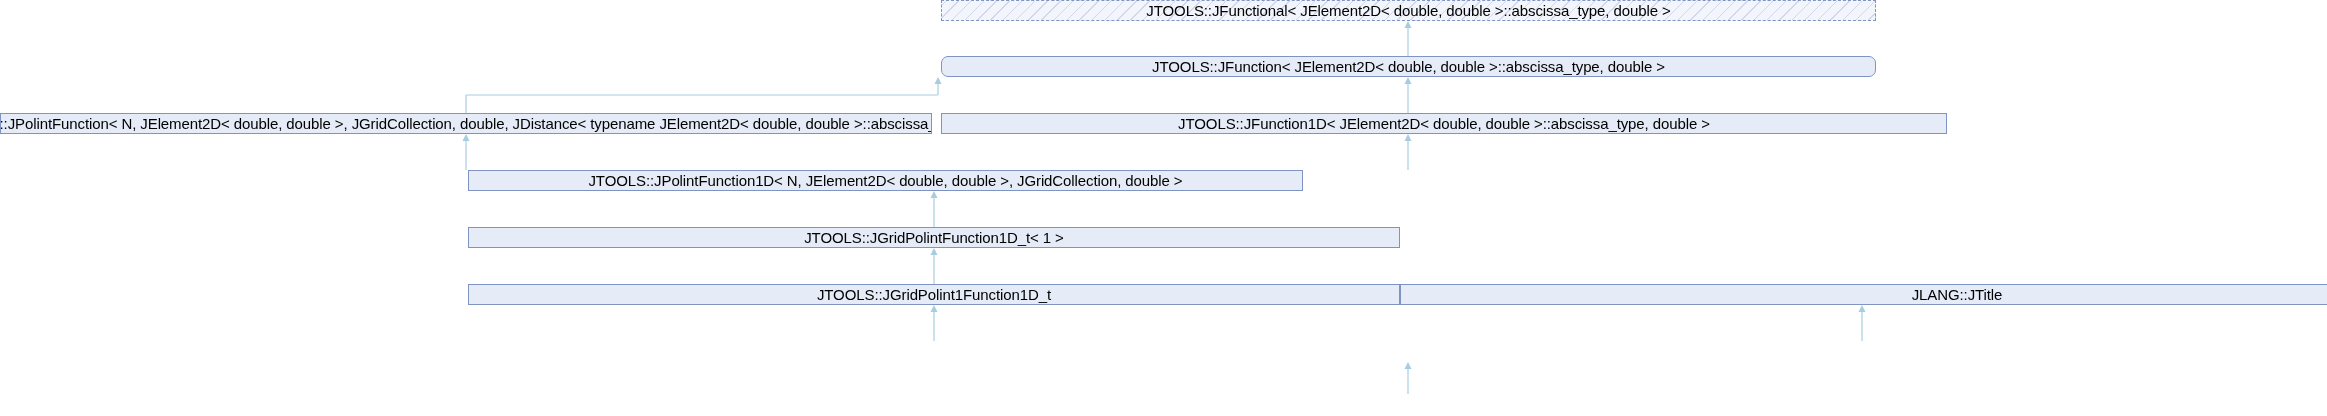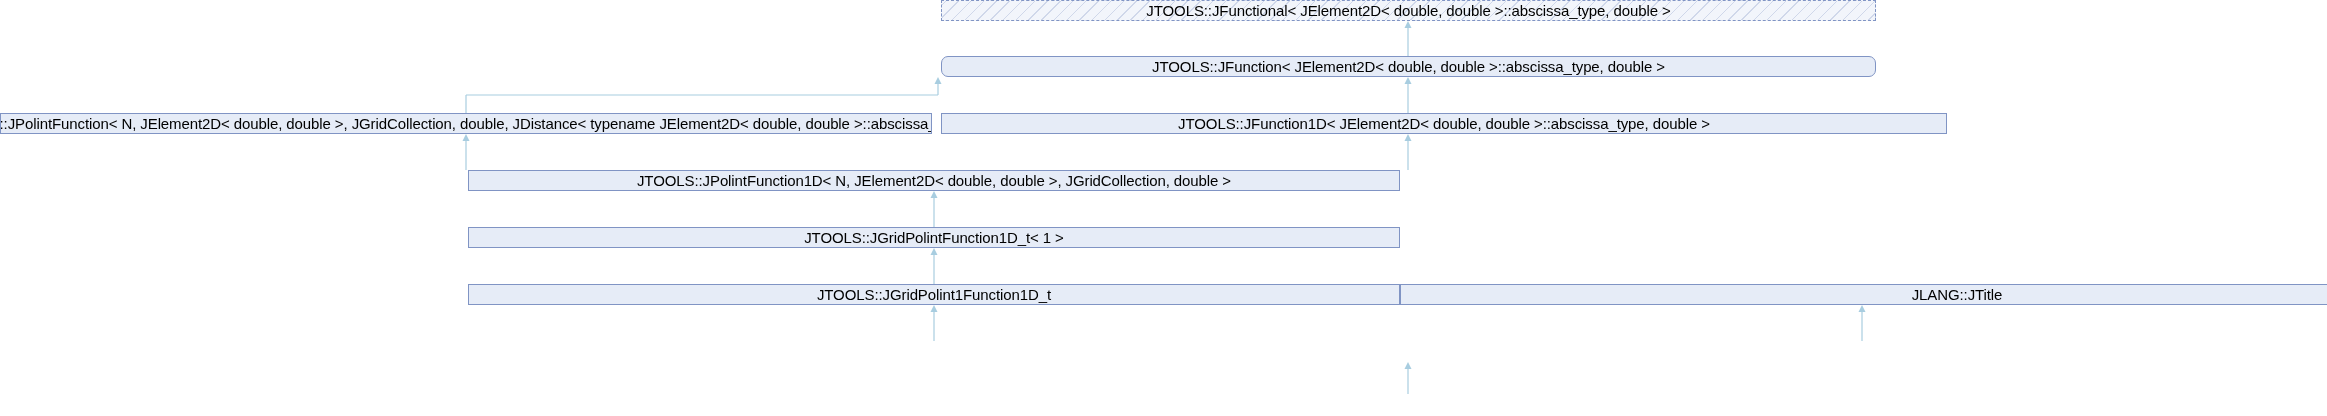--- a/index.html
+++ b/index.html
@@ -107,21 +107,21 @@
   </div>
 
   <div class="node normal" style="left:0px; top:113px; width:932px; height:21px;">
     <span class="label">JTOOLS::JPolintFunction&lt; N, JElement2D&lt; double, double &gt;, JGridCollection, double, JDistance&lt; typename JElement2D&lt; double, double &gt;::abscissa_type &gt; &gt;</span>
   </div>
 
   <div class="node normal" style="left:941px; top:113px; width:1006px; height:21px;">
     <span class="label">JTOOLS::JFunction1D&lt; JElement2D&lt; double, double &gt;::abscissa_type, double &gt;</span>
   </div>
 
-  <div class="node normal" style="left:468px; top:170px; width:932px; height:21px;">
+  <div class="node normal" style="left:468px; top:170px; width:835px; height:21px;">
     <span class="label">JTOOLS::JPolintFunction1D&lt; N, JElement2D&lt; double, double &gt;, JGridCollection, double &gt;</span>
   </div>
 
   <div class="node normal" style="left:468px; top:227px; width:932px; height:21px;">
     <span class="label">JTOOLS::JGridPolintFunction1D_t&lt; 1 &gt;</span>
   </div>
 
   <div class="node normal" style="left:468px; top:284px; width:932px; height:21px;text-align:center;">
     <span class="label">JTOOLS::JGridPolint1Function1D_t</span>
   </div>

